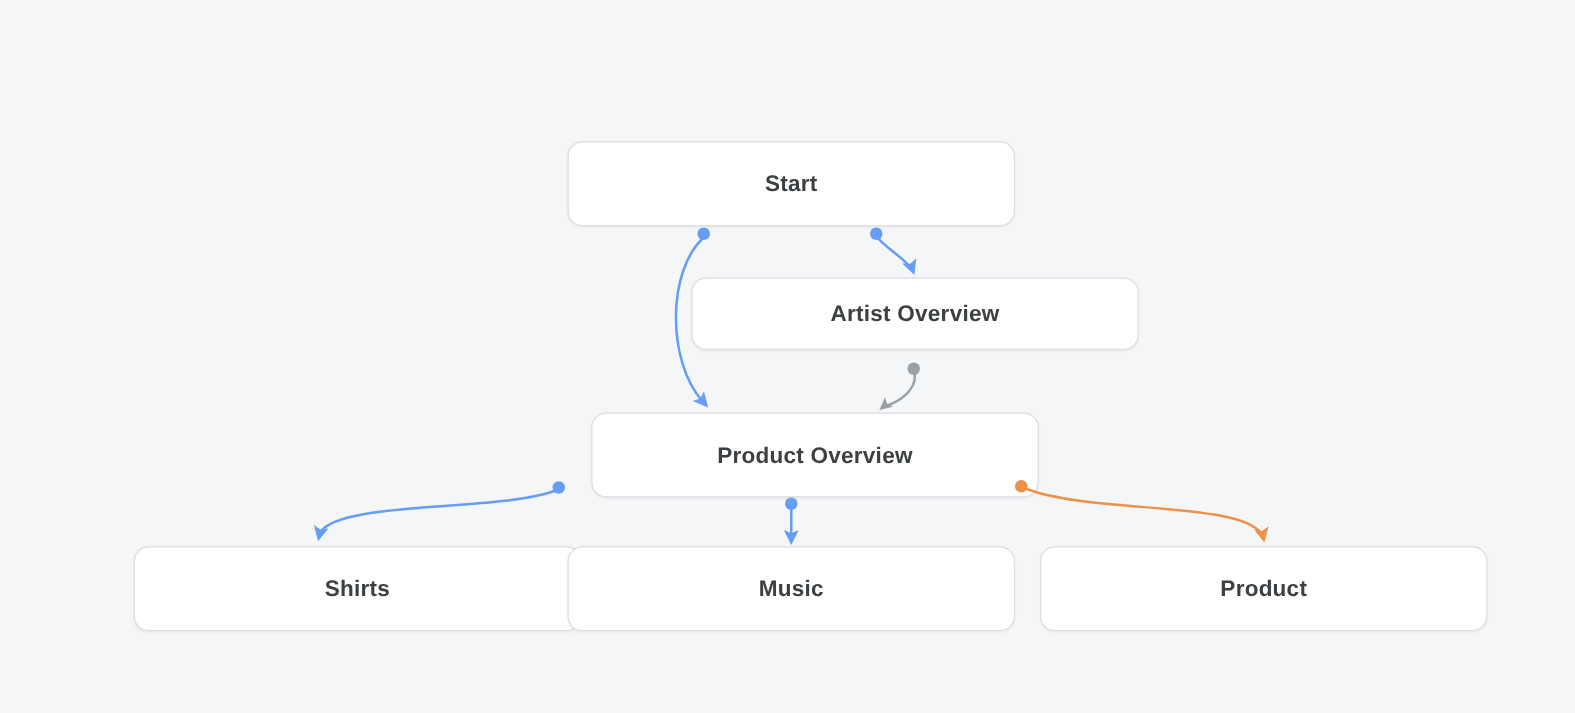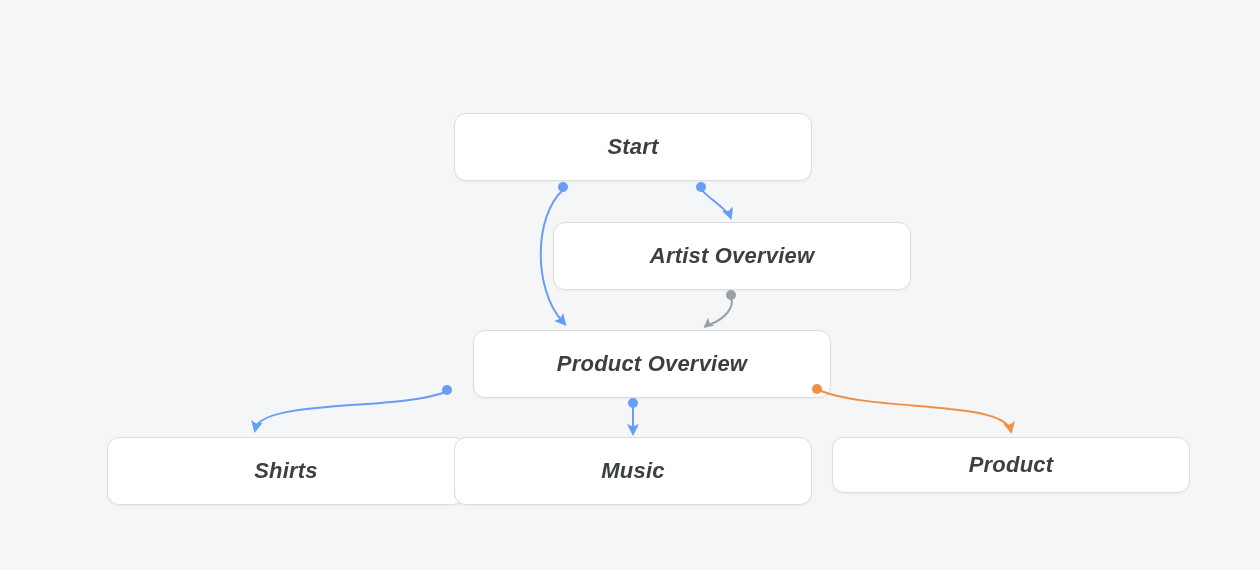--- a/index.html
+++ b/index.html
@@ -25,32 +25,31 @@
     border: 1px solid var(--node_border, #DBDDE1);
     border-radius: 12px;
     display: flex;
     align-items: center;
     justify-content: center;
     box-shadow: 0 1px 2px rgba(60,64,67,0.06);
     cursor: pointer;
   }
   .node .label {
     color: var(--label, #3C4043);
-    font-size: 22px;
+    font-size: 18px;
     font-weight: 600;
     letter-spacing: 0.2px;
     white-space: nowrap;
-    font-style: italic;
   }
   #node-start            { left: 454px; top: 113px; width: 358px; height: 68px; }
-  #node-artist-overview  { left: 553px; top: 222px; width: 358px; height: 68px; }
+  #node-artist-overview  { left: 553px; top: 222px; width: 358px; height: 58px; }
   #node-product-overview { left: 454px; top: 330px; width: 358px; height: 68px; margin-left: 19px; }
   #node-shirts           { left:  76px; top: 437px; width: 358px; height: 68px; margin-left: 31px; }
   #node-music            { left: 454px; top: 437px; width: 358px; height: 68px; }
-  #node-product          { left: 832px; top: 437px; width: 358px; height: 56px; }
+  #node-product          { left: 832px; top: 437px; width: 358px; height: 68px; }
 
   svg.edges {
     position: absolute;
     left: 0; top: 0;
     width: 1260px;
     height: 570px;
     pointer-events: none;
   }
   .edge-line {
     fill: none;

